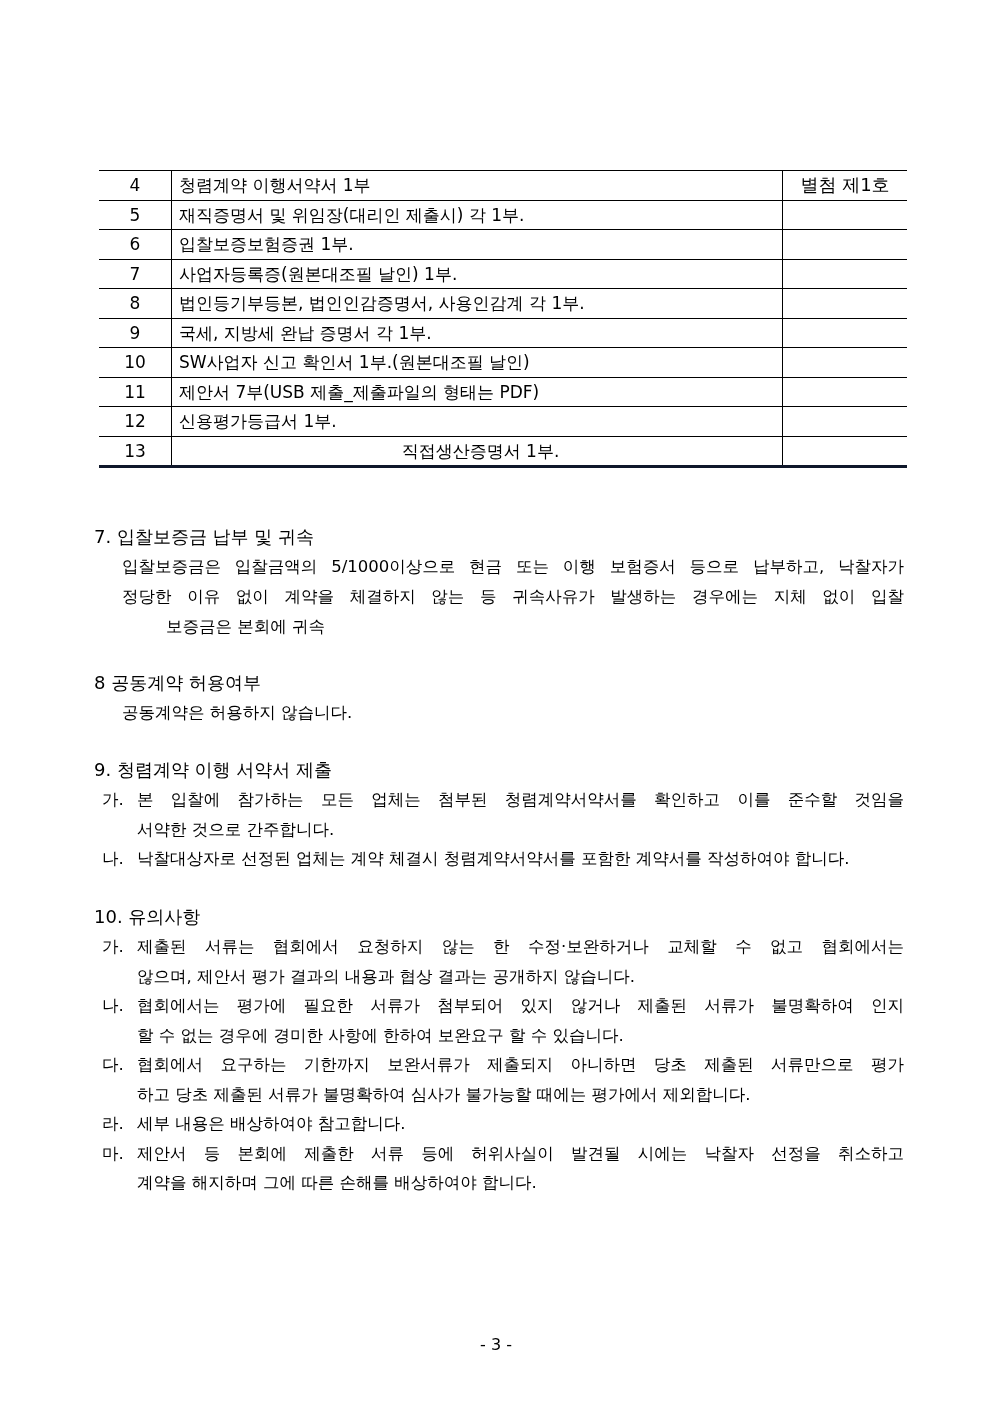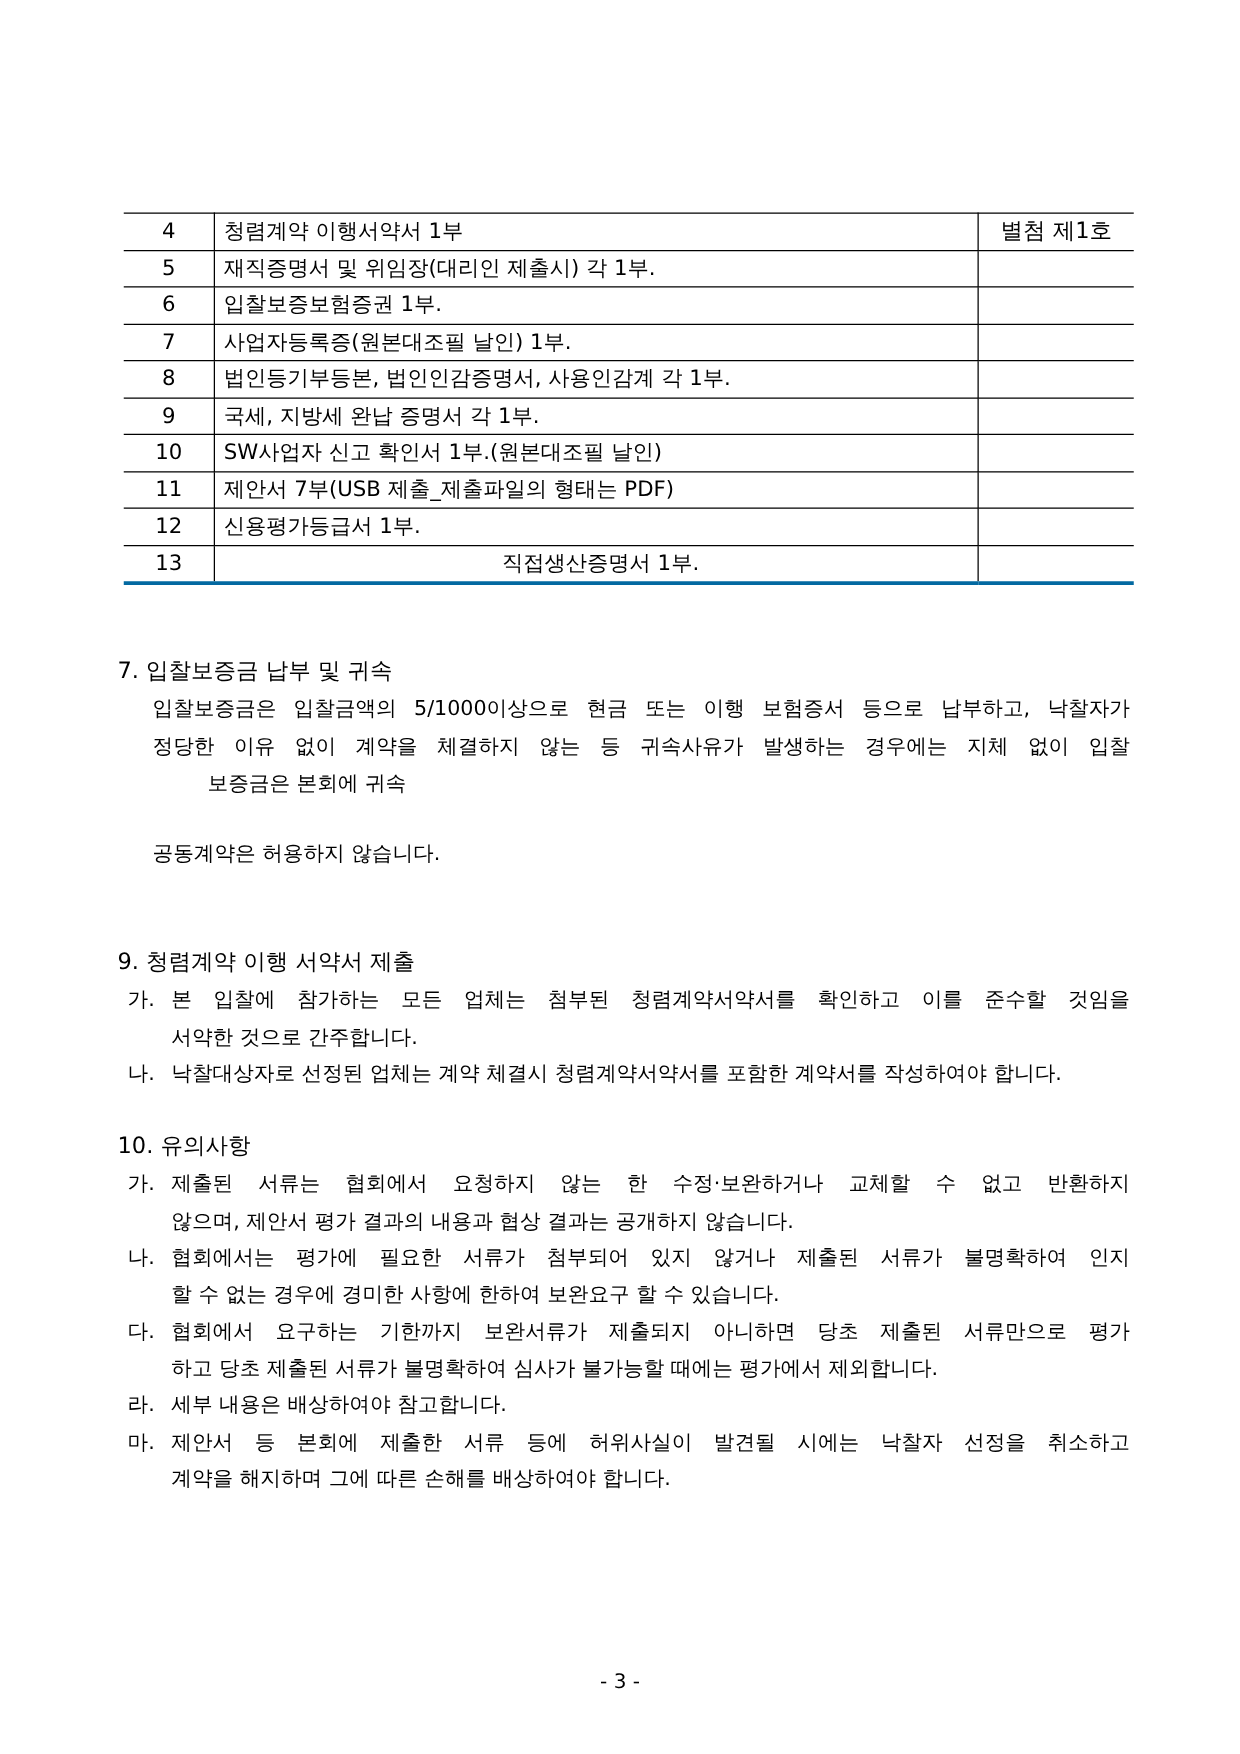--- a/index.html
+++ b/index.html
@@ -31,21 +31,21 @@
     }
     .doc-table td {
       height: 28.5px;
       padding: 0;
       border-top: 1.5px solid #000;
       border-bottom: 1.5px solid #000;
       line-height: 28px;
       white-space: nowrap;
     }
     .doc-table tr:first-child td { border-top: 1.5px solid #000; }
-    .doc-table tr:last-child td { border-bottom: 3px solid #0369a1; text-align: center; }
+    .doc-table tr:last-child td { border-bottom: 3px solid #0f172a; text-align: center; }
     .doc-table td.num {
       width: 72px;
       text-align: center;
       border-right: 1.5px solid #000;
     }
     .doc-table td.item {
       width: 603px;
       padding-left: 7px;
       border-right: 1.5px solid #000;
     }
@@ -183,41 +183,42 @@
   <div class="section" style="top:522px;">
     <div class="section-title">7. 입찰보증금 납부 및 귀속</div>
     <div class="para">
       <span class="line">입찰보증금은 입찰금액의 5/1000이상으로 현금 또는 이행 보험증서 등으로 납부하고, 낙찰자가</span>
       <span class="line">정당한 이유 없이 계약을 체결하지 않는 등 귀속사유가 발생하는 경우에는 지체 없이 입찰</span>
       <span class="line last">보증금은 본회에 귀속</span>
     </div>
   </div>
 
   <div class="section" style="top:668px;">
+    <div class="section-title">8 공동계약 허용여부</div>
     <div class="simple">공동계약은 허용하지 않습니다.</div>
   </div>
 
   <div class="section" style="top:755px;">
     <div class="section-title">9. 청렴계약 이행 서약서 제출</div>
     <div class="list-item">
       <span class="marker">가.</span>
       <span class="line">본 입찰에 참가하는 모든 업체는 첨부된 청렴계약서약서를 확인하고 이를 준수할 것임을</span>
       <span class="line last">서약한 것으로 간주합니다.</span>
     </div>
     <div class="list-item">
       <span class="marker">나.</span>
       <span class="line last">낙찰대상자로 선정된 업체는 계약 체결시 청렴계약서약서를 포함한 계약서를 작성하여야 합니다.</span>
     </div>
   </div>
 
   <div class="section" style="top:902px;">
     <div class="section-title">10. 유의사항</div>
     <div class="list-item">
       <span class="marker">가.</span>
-      <span class="line">제출된 서류는 협회에서 요청하지 않는 한 수정·보완하거나 교체할 수 없고 반환하지</span>
+      <span class="line">제출된 서류는 협회에서 요청하지 않는 한 수정·보완하거나 교체할 수 없고 협회에서는</span>
       <span class="line last">않으며, 제안서 평가 결과의 내용과 협상 결과는 공개하지 않습니다.</span>
     </div>
     <div class="list-item">
       <span class="marker">나.</span>
       <span class="line">협회에서는 평가에 필요한 서류가 첨부되어 있지 않거나 제출된 서류가 불명확하여 인지</span>
       <span class="line last">할 수 없는 경우에 경미한 사항에 한하여 보완요구 할 수 있습니다.</span>
     </div>
     <div class="list-item">
       <span class="marker">다.</span>
       <span class="line">협회에서 요구하는 기한까지 보완서류가 제출되지 아니하면 당초 제출된 서류만으로 평가</span>

